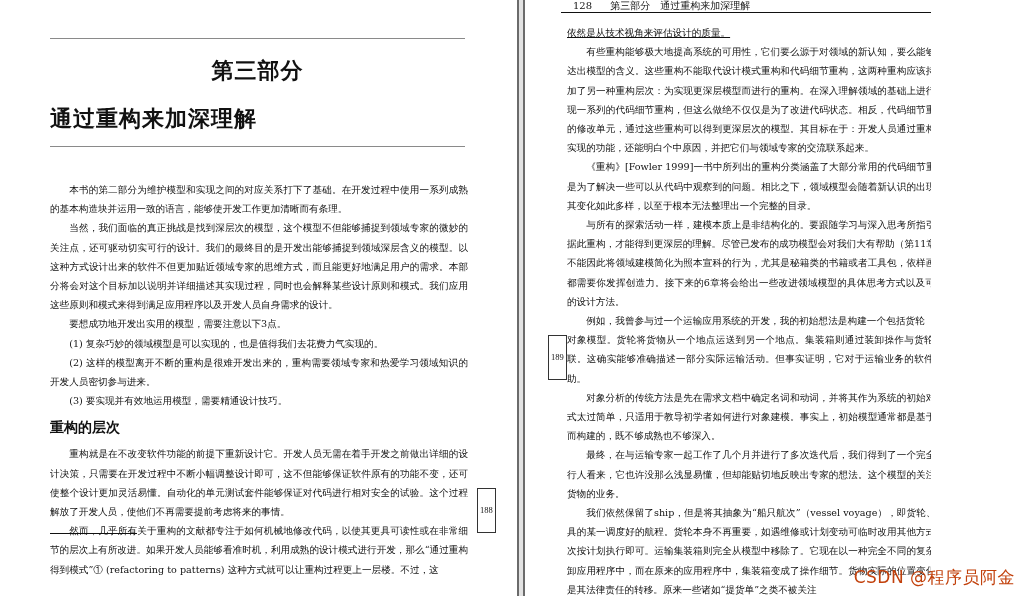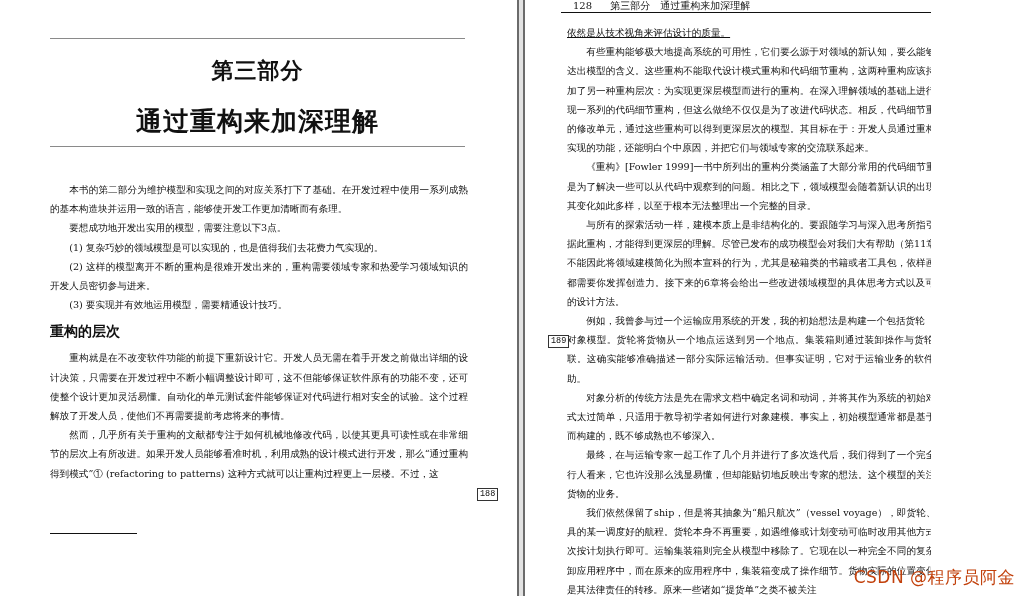--- a/index.html
+++ b/index.html
@@ -12,37 +12,37 @@
 
   .divider { position: absolute; left: 517px; top: 0; width: 8px; height: 596px;
              background: #e2e2e2; border-left: 2px solid #6b6b6b; border-right: 2px solid #6b6b6b; }
 
   
   .rule { position: absolute; left: 50px; width: 415px; height: 1px; background: #8a8a8a; }
   .rule-top { top: 38px; }
   .rule-bottom { top: 146px; }
   .part-title { position: absolute; left: 50px; width: 415px; top: 56px; text-align: center;
                 font-family: "DejaVu Sans", sans-serif; font-weight: bold; font-size: 22px; letter-spacing: 1px; }
-  .part-subtitle { position: absolute; left: 50px; width: 415px; top: 104px; text-align: center;
-                   font-family: Liberation Mono, monospace; font-weight: bold; font-size: 26px; letter-spacing: 1px; }
+  .part-subtitle { position: absolute; left: 50px; width: 415px; top: 104px; text-align: left;
+                   font-family: Liberation Mono, monospace; font-weight: bold; font-size: 22px; letter-spacing: 1px; }
 
   .body-block { position: absolute; font-size: 9.6px; line-height: 19.2px; text-align: justify; }
   .left-body { left: 50px; width: 418px; top: 180px; }
   .right-body { left: 42px; width: 446px; top: 23px; }
   .p { text-indent: 2em; }
   .p.noindent { text-indent: 0; text-decoration: underline; }
 
   .section-heading { font-family: "DejaVu Sans", sans-serif; font-weight: bold; font-size: 14px;
                      line-height: 22px; margin: 6px 0 6px 0; }
 
   .footnote-rule { position: absolute; left: 50px; top: 533px; width: 87px; height: 1px; background: #111; }
   .footnote { position: absolute; left: 62px; top: 544px; width: 400px; font-size: 7.4px; line-height: 13px; }
 
-  .margin-num { position: absolute; font-size: 8.5px; line-height: 11px; padding: 0 2px;
-                border: 1px solid #333; background: #fff; font-family: Liberation Mono, monospace; }
+  .margin-num { position: absolute; font-size: 8.5px; line-height: 11px; padding: 16px 2px;
+                border: 1px solid #333; background: #fff; font-family: Liberation Serif, serif; }
   .margin-188 { left: 477px; top: 488px; }
   .margin-189 { left: 23px; top: 335px; }
 
   
   .running-header { position: absolute; left: 36px; top: 0; width: 415px; height: 13px;
                     border-bottom: 1.5px solid #111; font-size: 10px; line-height: 12px; }
   .running-header .pg { display: inline-block; width: 46px; padding-left: 12px; }
   .running-header .ch { display: inline-block; }
 
   .watermark { position: absolute; right: 16px; top: 566px; font-family: "DejaVu Sans", sans-serif;
@@ -52,20 +52,21 @@
 <body>
 
 <div class="page page-left">
   <div class="rule rule-top"></div>
   <div class="part-title">第三部分</div>
   <div class="part-subtitle">通过重构来加深理解</div>
   <div class="rule rule-bottom"></div>
 
   <div class="body-block left-body">
     <p class="p">本书的第二部分为维护模型和实现之间的对应关系打下了基础。在开发过程中使用一系列成熟的基本构造块并运用一致的语言，能够使开发工作更加清晰而有条理。</p>
+    <p class="p">当然，我们面临的真正挑战是找到深层次的模型，这个模型不但能够捕捉到领域专家的微妙的关注点，还可驱动切实可行的设计。我们的最终目的是开发出能够捕捉到领域深层含义的模型。以这种方式设计出来的软件不但更加贴近领域专家的思维方式，而且能更好地满足用户的需求。本部分将会对这个目标加以说明并详细描述其实现过程，同时也会解释某些设计原则和模式。我们应用这些原则和模式来得到满足应用程序以及开发人员自身需求的设计。</p>
     <p class="p">要想成功地开发出实用的模型，需要注意以下3点。</p>
     <p class="p">(1) 复杂巧妙的领域模型是可以实现的，也是值得我们去花费力气实现的。</p>
     <p class="p">(2) 这样的模型离开不断的重构是很难开发出来的，重构需要领域专家和热爱学习领域知识的开发人员密切参与进来。</p>
     <p class="p">(3) 要实现并有效地运用模型，需要精通设计技巧。</p>
     <h2 class="section-heading">重构的层次</h2>
     <p class="p">重构就是在不改变软件功能的前提下重新设计它。开发人员无需在着手开发之前做出详细的设计决策，只需要在开发过程中不断小幅调整设计即可，这不但能够保证软件原有的功能不变，还可使整个设计更加灵活易懂。自动化的单元测试套件能够保证对代码进行相对安全的试验。这个过程解放了开发人员，使他们不再需要提前考虑将来的事情。</p>
     <p class="p">然而，几乎所有关于重构的文献都专注于如何机械地修改代码，以使其更具可读性或在非常细节的层次上有所改进。如果开发人员能够看准时机，利用成熟的设计模式进行开发，那么“通过重构得到模式”① (refactoring to patterns) 这种方式就可以让重构过程更上一层楼。不过，这</p>
   </div>
 
   <div class="margin-num margin-188">188</div>

